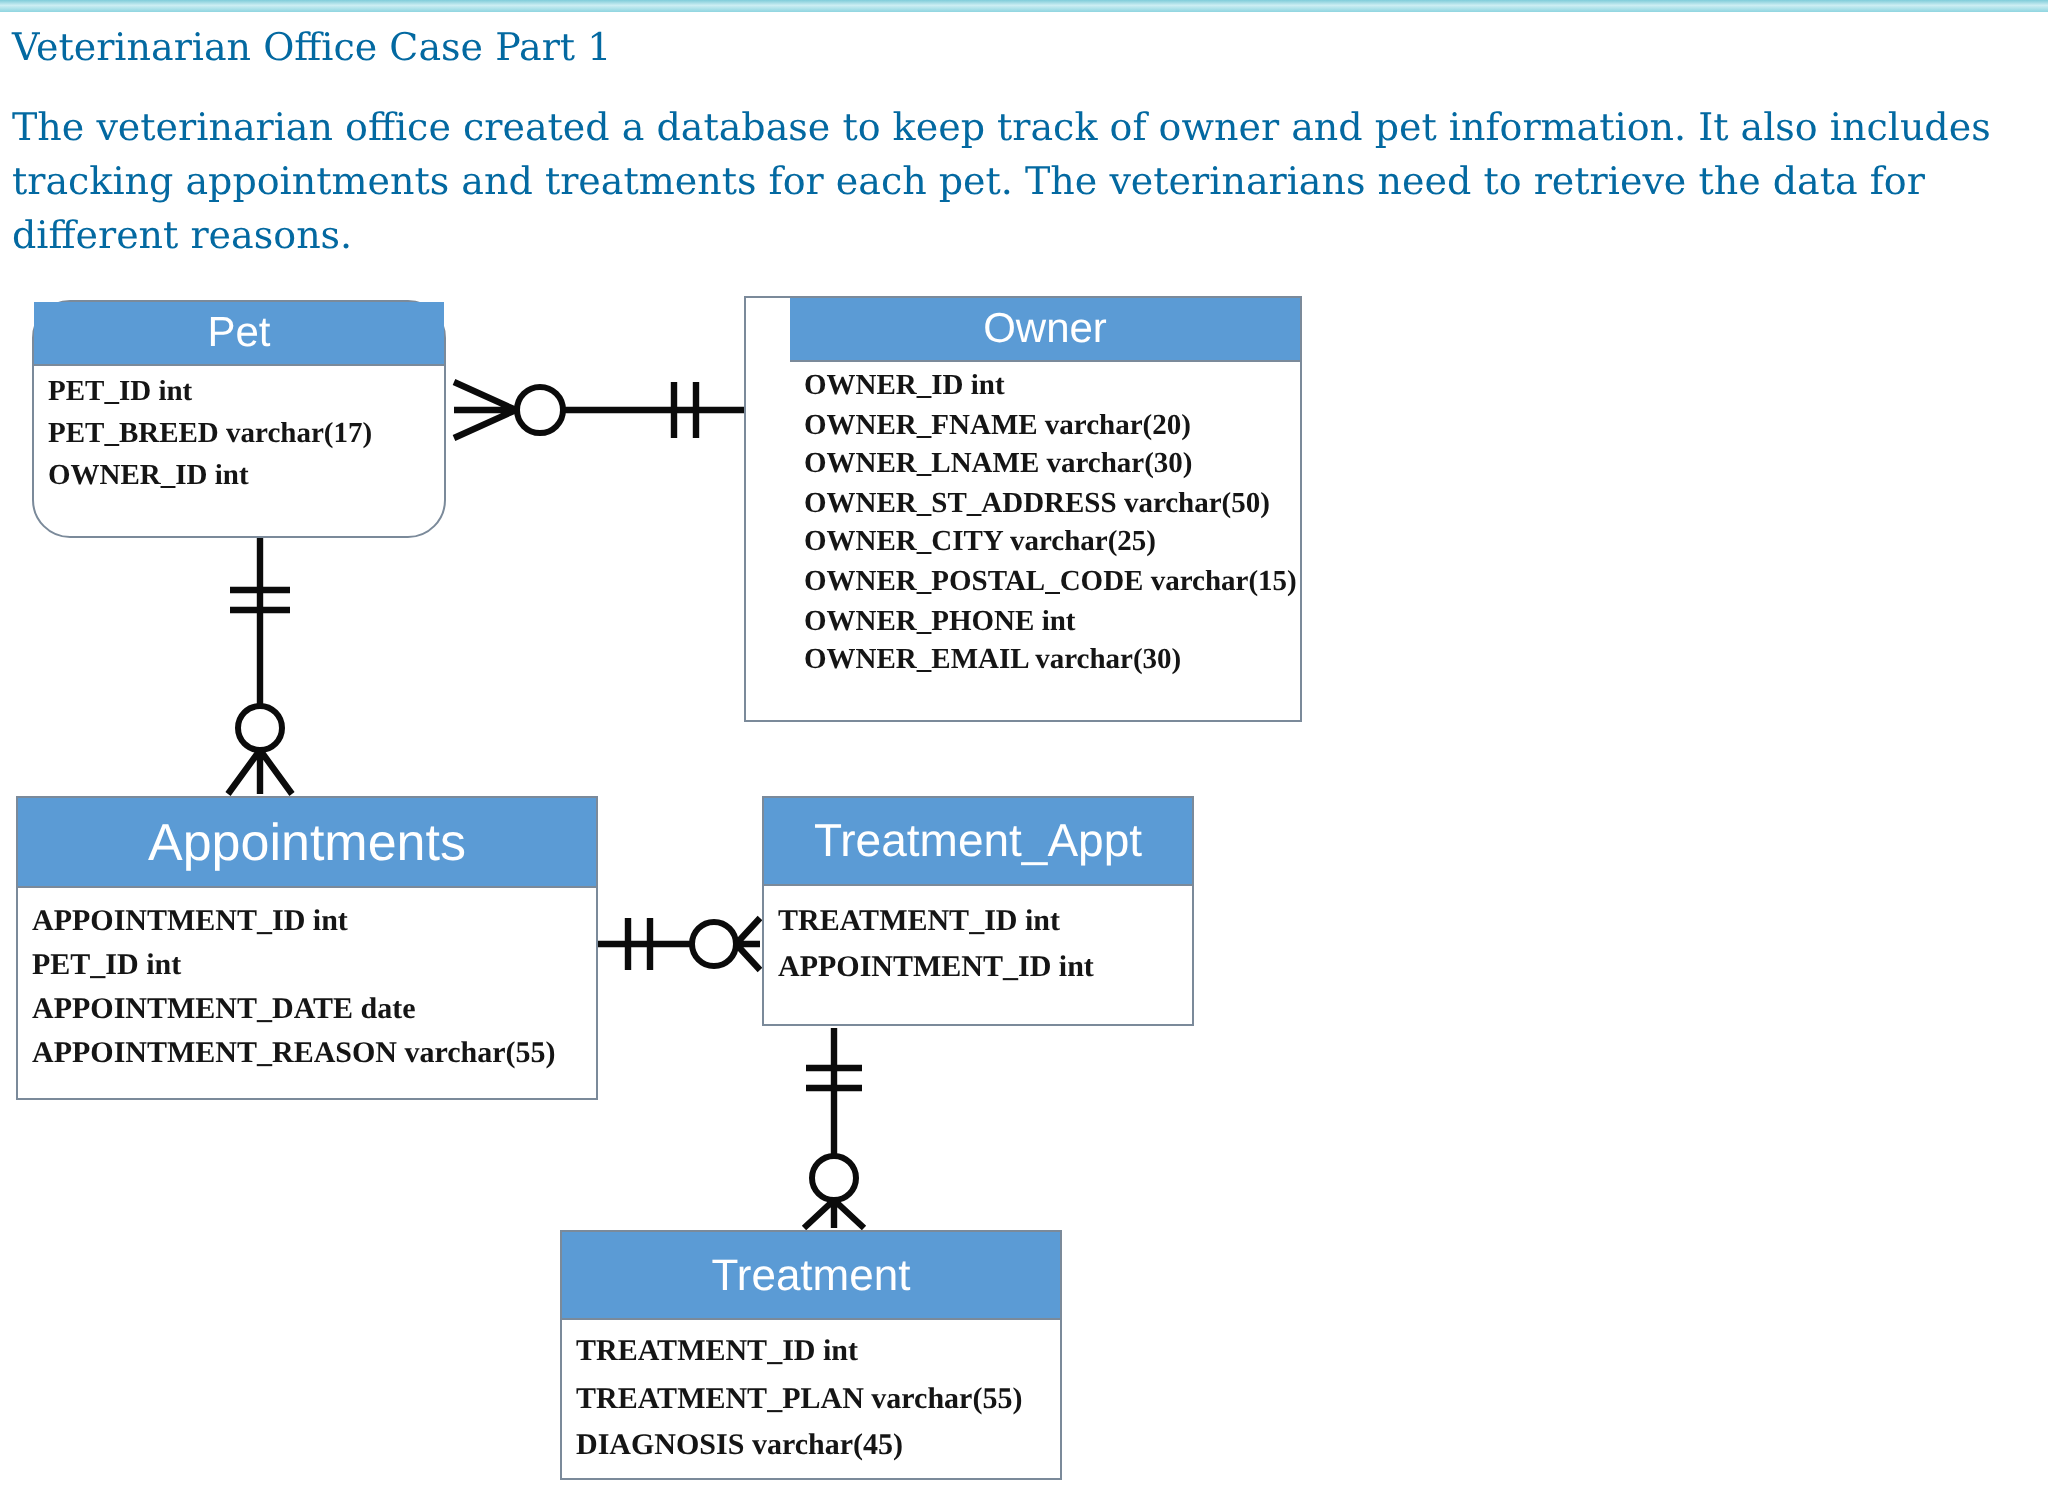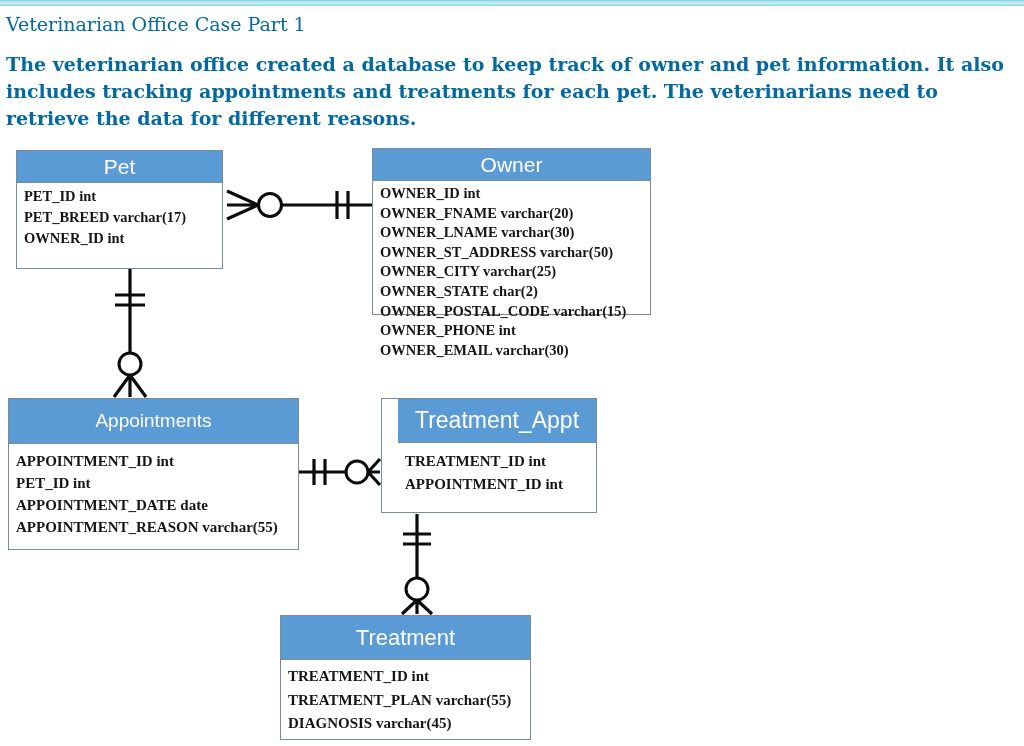--- a/index.html
+++ b/index.html
@@ -14,21 +14,21 @@
   
   .text-block {
     height: 134px;
     padding: 5px 14px 0 6px;
     font-family: "DejaVu Serif", serif;
     color: #0369a1;
     font-size: 19px;
     line-height: 27px;
   }
   .case-title { font-weight: 400; margin-bottom: 13px; }
-  .case-intro { margin-bottom: 11px; font-weight: bold; }
+  .case-intro { margin-bottom: 11px; }
   .case-instruction { }
 
   
   .diagram {
     position: relative;
     width: 1024px;
     height: 606px;
   }
   .connector-layer {
     position: absolute;
@@ -53,34 +53,34 @@
   }
   .entity-body {
     padding: 3px 0 0 7px;
     color: #151515;
     font-weight: bold;
     white-space: nowrap;
     font-family: Liberation Serif, serif;
   }
 
   
-  .entity-pet            { left: 16px;  top: 10px;  width: 207px; height: 119px; }
+  .entity-pet            { left: 16px;  top: 10px;  width: 207px; height: 119px; border-radius: 19px; }
   .entity-pet .entity-header            { height: 32px; line-height: 31px; font-size: 21px; }
   .entity-pet .field                    { font-size: 14.5px; line-height: 21px; }
 
-  .entity-owner          { left: 372px; top: 8px;   width: 279px; height: 167px; }
+  .entity-owner          { left: 372px; top: 8px;   width: 279px; height: 213px; padding-left: 22px; }
   .entity-owner .entity-header          { height: 32px; line-height: 31px; font-size: 21px; }
   .entity-owner .field                  { font-size: 14.5px; line-height: 19.6px; }
 
   .entity-appointments   { left: 8px;   top: 258px; width: 291px; height: 152px; }
-  .entity-appointments .entity-header   { height: 45px; line-height: 44px; font-size: 19px; }
+  .entity-appointments .entity-header   { height: 45px; line-height: 44px; font-size: 26px; }
   .entity-appointments .field           { font-size: 15px; line-height: 22px; }
   .entity-appointments .entity-body     { padding-top: 6px; }
 
-  .entity-treatment-appt { left: 381px; top: 258px; width: 216px; height: 115px; padding-left: 16px; }
+  .entity-treatment-appt { left: 381px; top: 258px; width: 216px; height: 115px; }
   .entity-treatment-appt .entity-header { height: 44px; line-height: 43px; font-size: 23px; }
   .entity-treatment-appt .field         { font-size: 15px; line-height: 23px; }
   .entity-treatment-appt .entity-body   { padding-top: 7px; }
 
   .entity-treatment      { left: 280px; top: 475px; width: 251px; height: 125px; }
   .entity-treatment .entity-header      { height: 44px; line-height: 43px; font-size: 22px; }
   .entity-treatment .field              { font-size: 15px; line-height: 23.5px; }
   .entity-treatment .entity-body        { padding-top: 5px; }
 
   .connector-layer path, .connector-layer line {
@@ -159,21 +159,20 @@
   </div>
 
   <div class="entity entity-owner">
     <div class="entity-header">Owner</div>
     <div class="entity-body">
       <div class="field">OWNER_ID int</div>
       <div class="field">OWNER_FNAME varchar(20)</div>
       <div class="field">OWNER_LNAME varchar(30)</div>
       <div class="field">OWNER_ST_ADDRESS varchar(50)</div>
       <div class="field">OWNER_CITY varchar(25)</div>
-      <div class="field">OWNER_STATE char(2)</div>
       <div class="field">OWNER_POSTAL_CODE varchar(15)</div>
       <div class="field">OWNER_PHONE int</div>
       <div class="field">OWNER_EMAIL varchar(30)</div>
     </div>
   </div>
 
   <div class="entity entity-appointments">
     <div class="entity-header">Appointments</div>
     <div class="entity-body">
       <div class="field">APPOINTMENT_ID int</div>

